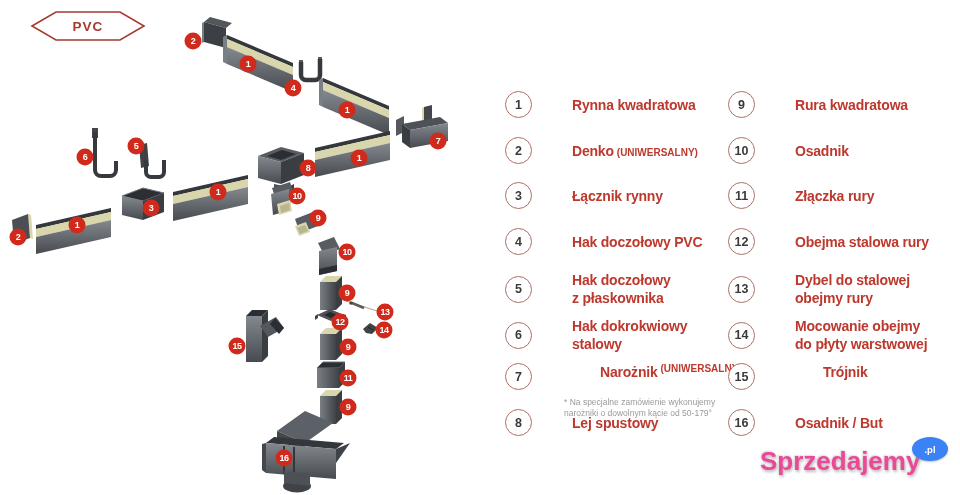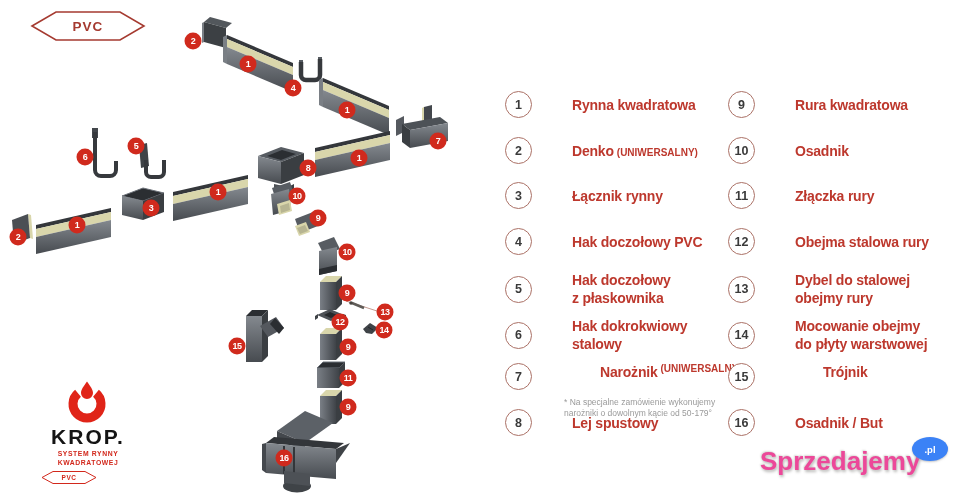--- a/index.html
+++ b/index.html
@@ -378,34 +378,19 @@
     <div class="lrow" style="top:409px">
       <span class="num">16</span>
       <span class="txt">
           <span class="line">
             <span class="lbl">Osadnik / But</span>
           </span>
         </span>
     </div>
   </div>
 
-  <div class="kroplogo">
-    <svg width="96" height="48" viewBox="0 0 96 48">
-      <path d="M56,15.3 A14,14 0 1 1 38,15.3" fill="none" stroke="#e02418" stroke-width="9"></path>
-      <path d="M47,3.5 C43.5,8.5 41,11.5 41,15 a6,6 0 0 0 12,0 C53,11.5 50.5,8.5 47,3.5 Z" fill="#e02418"></path>
-    </svg>
-    <div class="krop-name">KROP.</div>
-    <div class="krop-tag">
-      <div>SYSTEM RYNNY</div>
-      <div>KWADRATOWEJ</div>
-    </div>
-    <svg width="58" height="15" viewBox="0 0 58 15" style="margin-top:3px">
-      <polygon points="2,7.5 13,1.5 45,1.5 56,7.5 45,13.5 13,13.5" fill="#fff" stroke="#d2281c" stroke-width="1"></polygon>
-      <text x="29" y="10" text-anchor="middle" font-family="Liberation Sans, sans-serif" font-size="6.5" font-weight="bold" letter-spacing=".5" fill="#d2281c">PVC</text>
-    </svg>
-  </div>
 
   <div class="watermark">
     <span class="wm-text">Sprzedajemy</span>
     <span class="wm-circle">.pl</span>
   </div>
 
 </div>
 
 </body></html>

